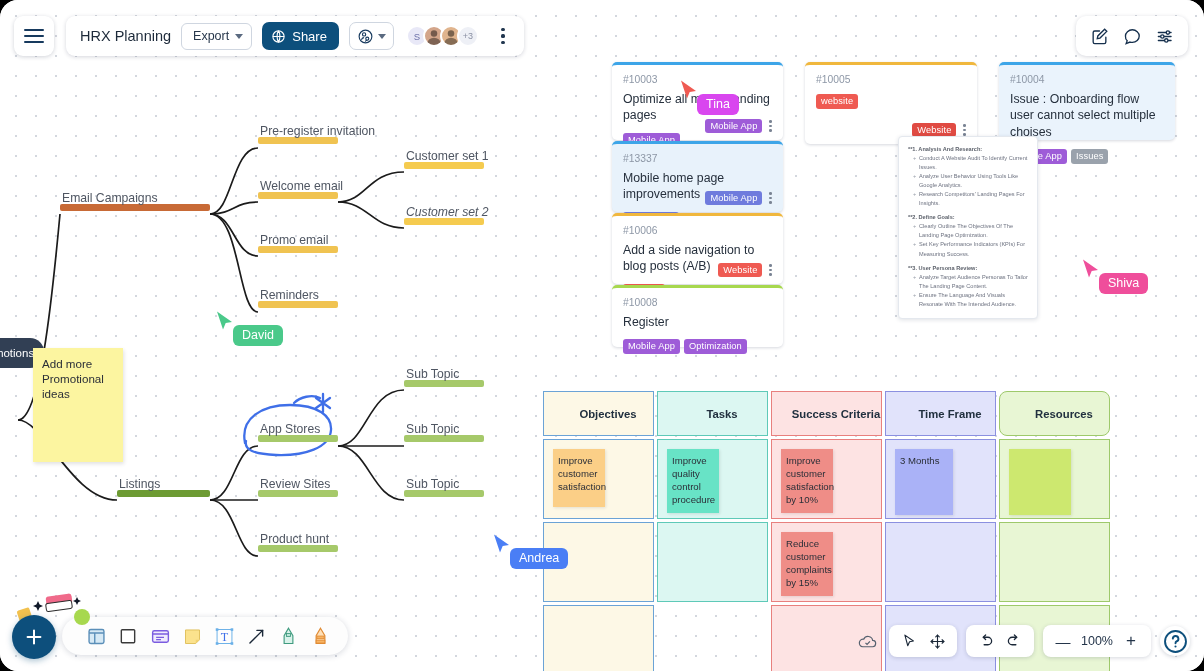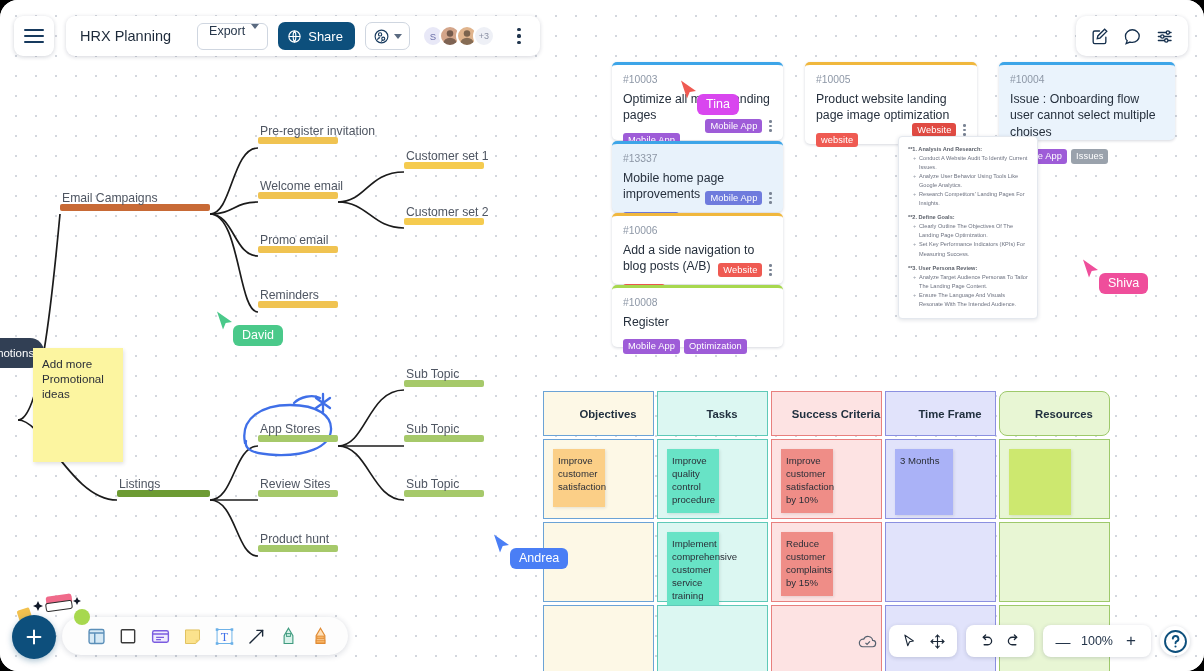--- a/index.html
+++ b/index.html
@@ -37,22 +37,22 @@
 
   #headerbar {
     margin-left:12px; height:40px; background:#fff; border-radius:9px;
     box-shadow:0 1px 4px rgba(20,30,60,.18);
     display:flex; align-items:center; padding:0 10px 0 14px; gap:10px;
   }
   #doc-title { font-size:14.5px; color:#1d2a3a; white-space:nowrap; }
 
   .btn-export {
     height:27px; border:1px solid #cfd6e0; border-radius:6px; background:#fff;
-    display:flex; align-items:flex-start; gap:6px; padding:0 8px 0 11px;
-    font-size:12.5px; color:#27374b; cursor:pointer;margin-left:16px;
+    display:flex; align-items:center; gap:6px; padding:0 8px 0 11px;
+    font-size:12.5px; color:#27374b; cursor:pointer;
   }
   .caret { width:0;height:0;border-left:4px solid transparent;border-right:4px solid transparent;border-top:5px solid #5a6a80; }
 
   .btn-share {
     height:28px; background:#0d4f7c; color:#fff; border-radius:7px;
     display:flex; align-items:center; gap:6px; padding:0 12px 0 9px;
     font-size:13px; cursor:pointer;
   }
   .btn-perm {
     height:28px; min-width:42px; border:1px solid #cfd6e0; border-radius:7px; background:#fff;
@@ -231,21 +231,21 @@
           <div class="bar" style="background: rgb(240, 195, 81); width: 80px; margin-top: 1px;"></div>
         </div>
         <div class="node" style="left: 258px; top: 300px; width: 80px;">
           <div class="lbl">Reminders</div>
           <div class="bar" style="background: rgb(240, 195, 81); width: 80px; margin-top: 1px;"></div>
         </div>
         <div class="node" style="left: 404px; top: 161px; width: 80px;">
           <div class="lbl">Customer set 1</div>
           <div class="bar" style="background: rgb(245, 203, 79); width: 80px; margin-top: 1px;"></div>
         </div>
-        <div class="node" style="left: 404px; top: 217px; width: 96px;">
+        <div class="node" style="left: 404px; top: 217px; width: 96px; font-style: italic;">
           <div class="lbl">Customer set 2</div>
           <div class="bar" style="background: rgb(245, 203, 79); width: 80px; margin-top: 1px;"></div>
         </div>
         <div class="node" style="left: 117px; top: 489px; width: 93px;">
           <div class="lbl">Listings</div>
           <div class="bar" style="background: rgb(109, 155, 51); width: 93px; margin-top: 1px;"></div>
         </div>
         <div class="node" style="left: 258px; top: 434px; width: 80px;">
           <div class="lbl">App Stores</div>
           <div class="bar" style="background: rgb(166, 201, 106); width: 80px; margin-top: 1px;"></div>
@@ -326,21 +326,20 @@
         <div class="cid">#10008</div>
         <div class="ctitle">Register</div>
         <div class="taglist">
           <span class="tag" style="background: rgb(158, 92, 216);">Mobile App</span>
           <span class="tag" style="background: rgb(158, 92, 216);">Optimization</span>
         </div>
         <div class="cardfoot"></div>
       </div>
       <div class="card" style="left: 805px; top: 62px; width: 172px; height: 82px; border-top-color: rgb(240, 183, 61);">
         <div class="cid">#10005</div>
-        <div class="ctitle">Product website landing page image optimization</div>
         <div class="taglist">
           <span class="tag" style="background: rgb(239, 90, 82);">website</span>
         </div>
         <div class="cardfoot">
           <span class="tag" style="background: rgb(224, 75, 67);">Website</span>
           <span class="kb">
             <i></i>
             <i></i>
             <i></i>
           </span>
@@ -383,23 +382,20 @@
           <div class="mnote" style="background: rgb(251, 207, 135);">Improve customer satisfaction</div>
         </div>
         <div class="mcell" style="background: rgb(253, 248, 230); border-color: rgb(107, 163, 214);"></div>
         <div class="mcell" style="background: rgb(253, 248, 230); border-color: rgb(107, 163, 214);"></div>
       </div>
       <div class="mcol">
         <div class="mhead" style="background: rgb(220, 247, 242); border-color: rgb(94, 201, 184);">Tasks</div>
         <div class="mcell" style="background: rgb(220, 247, 242); border-color: rgb(94, 201, 184);">
           <div class="mnote" style="background: rgb(104, 227, 198);">Improve quality control procedure</div>
         </div>
-        <div class="mcell" style="background: rgb(220, 247, 242); border-color: rgb(94, 201, 184);">
-          <div class="mnote" style="background: rgb(104, 227, 198);">Implement comprehensive customer service training</div>
-        </div>
         <div class="mcell" style="background: rgb(220, 247, 242); border-color: rgb(94, 201, 184);"></div>
       </div>
       <div class="mcol">
         <div class="mhead" style="background: rgb(253, 227, 227); border-color: rgb(232, 128, 126);">Success Criteria</div>
         <div class="mcell" style="background: rgb(253, 227, 227); border-color: rgb(232, 128, 126);">
           <div class="mnote" style="background: rgb(239, 141, 135);">Improve customer satisfaction by 10%</div>
         </div>
         <div class="mcell" style="background: rgb(253, 227, 227); border-color: rgb(232, 128, 126);">
           <div class="mnote" style="background: rgb(239, 141, 135);">Reduce customer complaints by 15%</div>
         </div>

